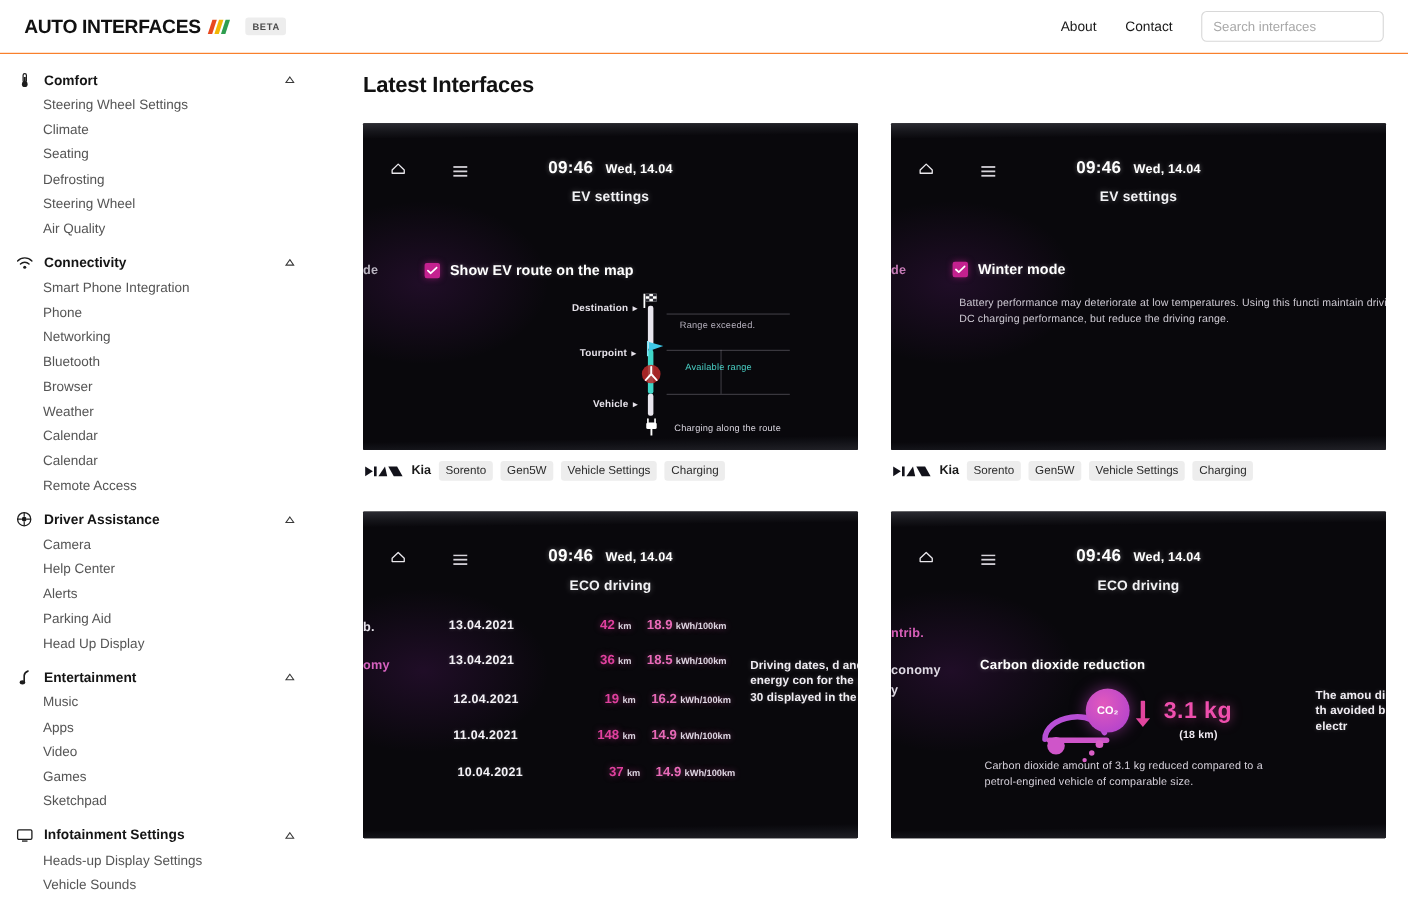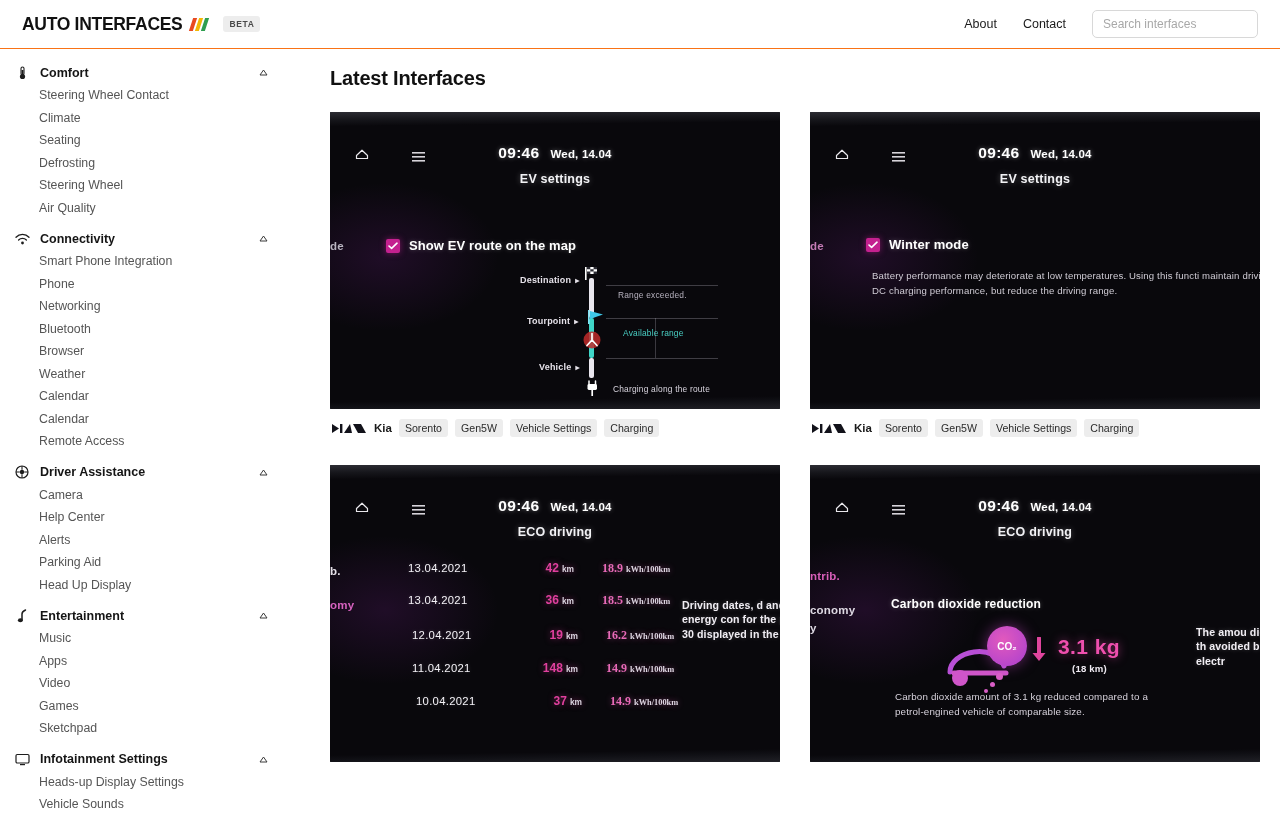--- a/index.html
+++ b/index.html
@@ -279,41 +279,40 @@
   
   .eco-row {
     position: absolute;
     display: flex;
     align-items: baseline;
     white-space: nowrap;
   }
   .eco-date {
     width: 96px;
     font-size: 11.3px;
-    font-weight: 400;
+    font-weight: 700;
     color: #f4f2f7;
     letter-spacing: 0.3px;
     text-shadow: 0 0 4px rgba(255,255,255,0.2);
   }
   .eco-dist {
     width: 70px;
     text-align: right;
     font-size: 12px;
     font-weight: 700;
     color: #e0409e;
     text-shadow: 0 0 6px rgba(224,64,158,0.5);
   }
   .eco-dist u { text-decoration: none; font-size: 8.4px; margin-left: 3px; color: #d8d2dd; }
   .eco-cons {
-    margin-left: 28px;
+    margin-left: 14px;
     font-size: 12px;
     font-weight: 700;
     color: #e86ab8;
     text-shadow: 0 0 6px rgba(232,106,184,0.45);
-    font-family: Liberation Serif, serif;
   }
   .eco-cons u { text-decoration: none; font-size: 8.4px; margin-left: 3px; color: #ded6e2; }
   .side-note {
     position: absolute;
     font-size: 10.6px;
     font-weight: 700;
     line-height: 1.36;
     color: #f0edf3;
     letter-spacing: 0.1px;
     text-shadow: 0 0 5px rgba(255,255,255,0.22);
@@ -423,21 +422,21 @@
               <rect x="4.6" y="4" width="1.8" height="6" fill="#1d1d1d"></rect>
             </svg>
         </span>
         <span class="group-title">Comfort</span>
         <span class="group-toggle">
           <svg width="9" height="7" viewBox="0 0 9 7">
               <path d="M4.5 1 L8 6 L1 6 Z" fill="none" stroke="#3a3a3a" stroke-width="1"></path>
             </svg>
         </span>
       </div>
-      <a class="sub-item">Steering Wheel Contact</a>
+      <a class="sub-item">Steering Wheel Settings</a>
       <a class="sub-item">Climate</a>
       <a class="sub-item">Seating</a>
       <a class="sub-item">Defrosting</a>
       <a class="sub-item">Steering Wheel</a>
       <a class="sub-item">Air Quality</a>
     </div>
 
     <div class="nav-group">
       <div class="group-header">
         <span class="group-icon">

